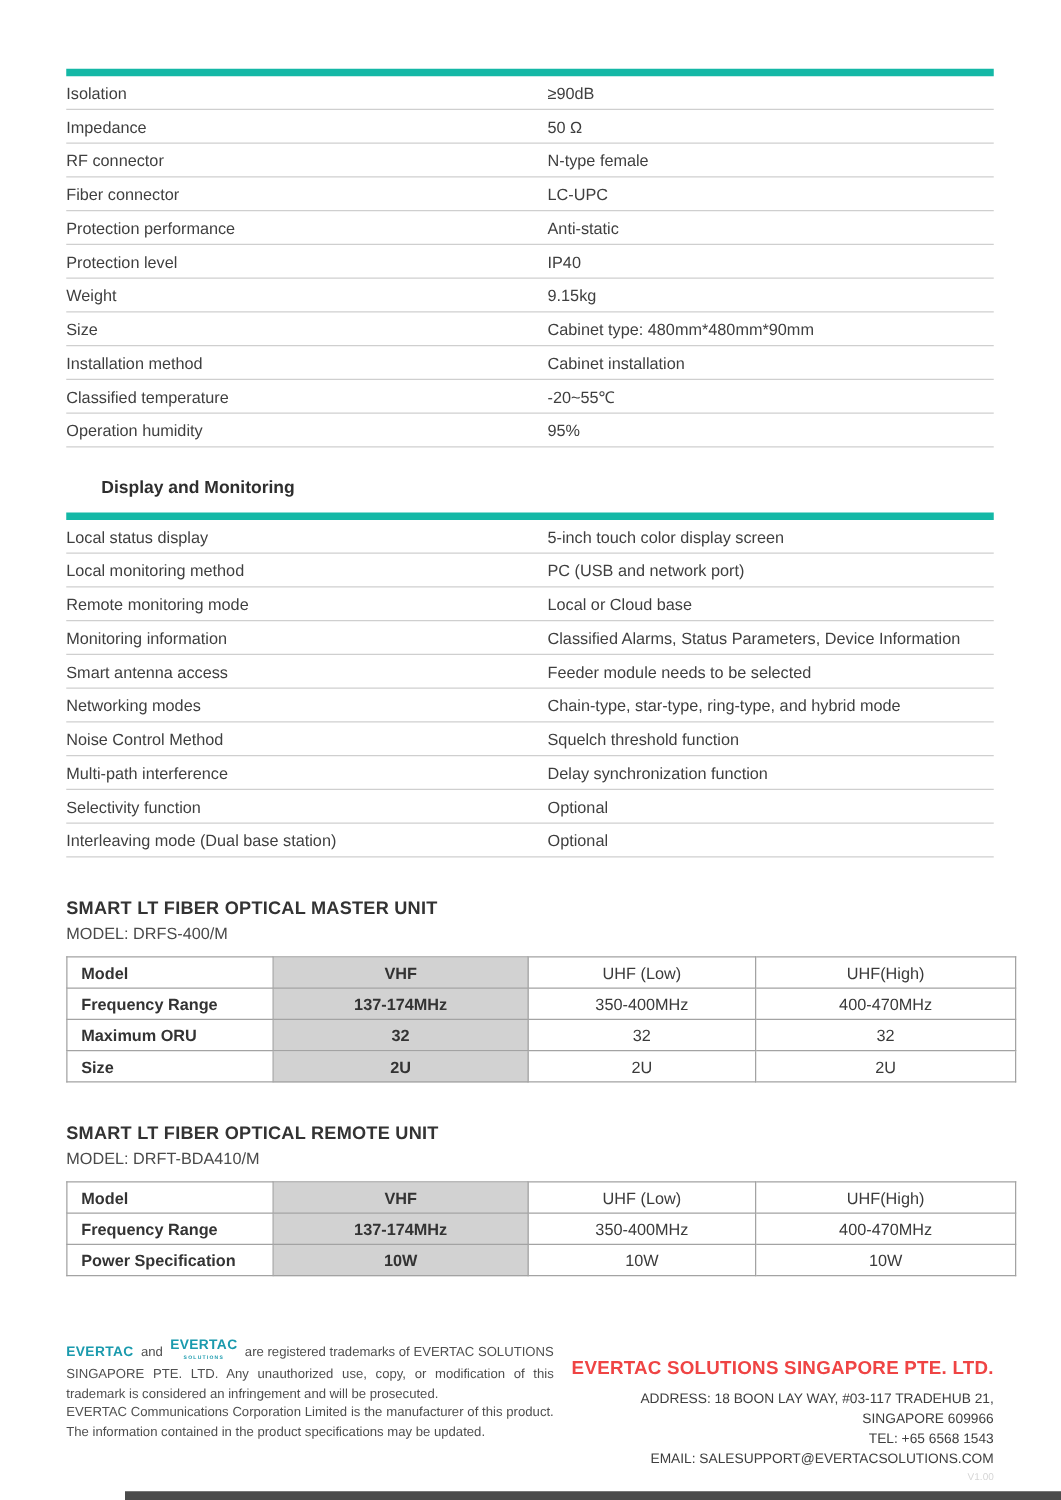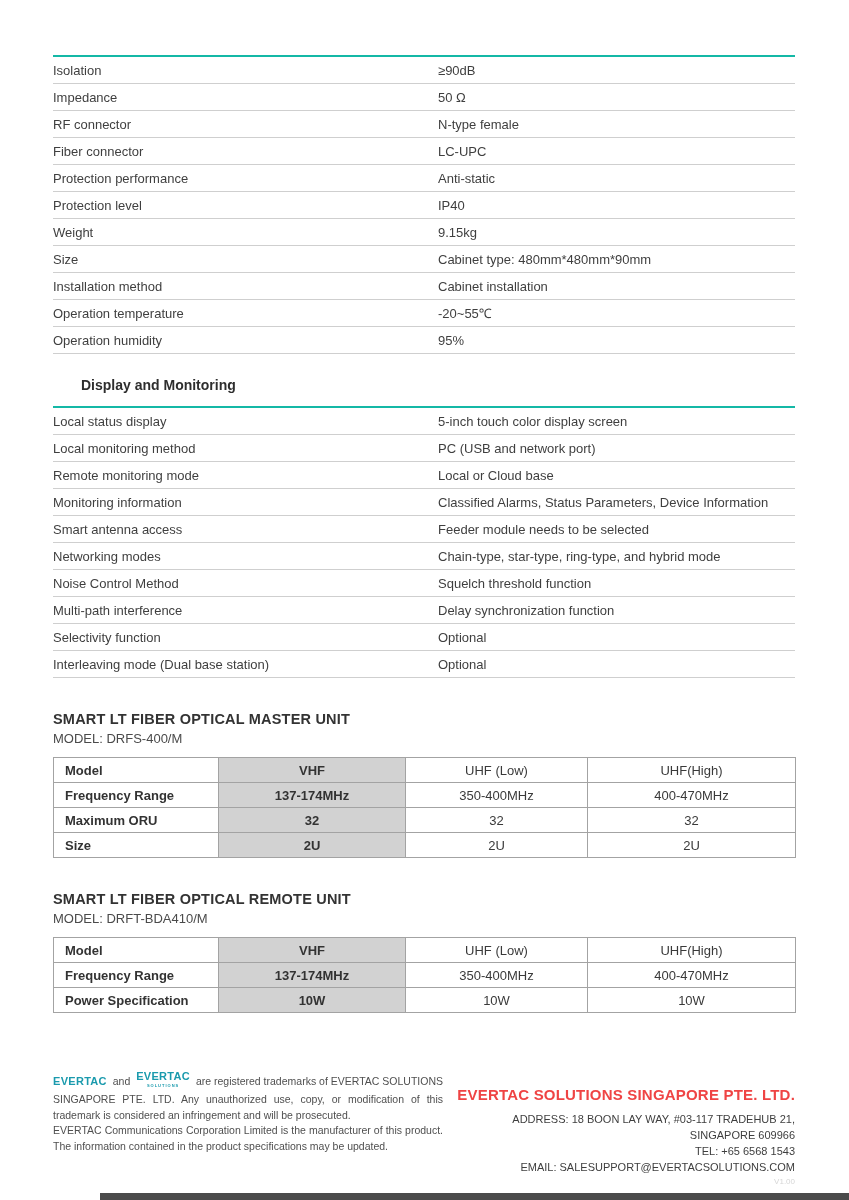--- a/index.html
+++ b/index.html
@@ -13,21 +13,21 @@
     overflow: hidden;
   }
   .content {
     position: absolute;
     left: 53px;
     top: 0;
     width: 742px;
   }
 
   
-  .spec-table { border-top: 2px solid #14b8a6; margin-top: 0; }
+  .spec-table { border-top: 6px solid #14b8a6; margin-top: 0; }
   .spec-row {
     display: flex;
     align-items: center;
     height: 27px;
     border-bottom: 1px solid #cfcfcf;
     font-size: 13px;
     color: #3f3f3f;
   }
   .spec-label { width: 385px; flex: 0 0 385px; }
   .spec-value { flex: 1; }
@@ -73,21 +73,21 @@
     padding-left: 11px;
     font-weight: bold;
     color: #333333;
   }
   table.unit-table td.col-vhf {
     background: #d2d2d2;
     font-weight: bold;
     color: #333333;
   }
   .w-label { width: 165px; }
-  .w-vhf   { width: 187px; }
+  .w-vhf   { width: 204px; }
   .w-uhfl  { width: 182px; }
   .w-uhfh  { width: 208px; }
 
   
   .footer {
     position: absolute;
     left: 53px;
     top: 1072px;
     width: 742px;
     display: flex;
@@ -190,21 +190,21 @@
       </div>
       <div class="spec-row">
         <div class="spec-label">Size</div>
         <div class="spec-value">Cabinet type: 480mm*480mm*90mm</div>
       </div>
       <div class="spec-row">
         <div class="spec-label">Installation method</div>
         <div class="spec-value">Cabinet installation</div>
       </div>
       <div class="spec-row">
-        <div class="spec-label">Operation temperature</div>
+        <div class="spec-label">Classified temperature</div>
         <div class="spec-value">-20~55℃</div>
       </div>
       <div class="spec-row">
         <div class="spec-label">Operation humidity</div>
         <div class="spec-value">95%</div>
       </div>
     </div>
 
     <div class="section-heading">Display and Monitoring</div>
 

